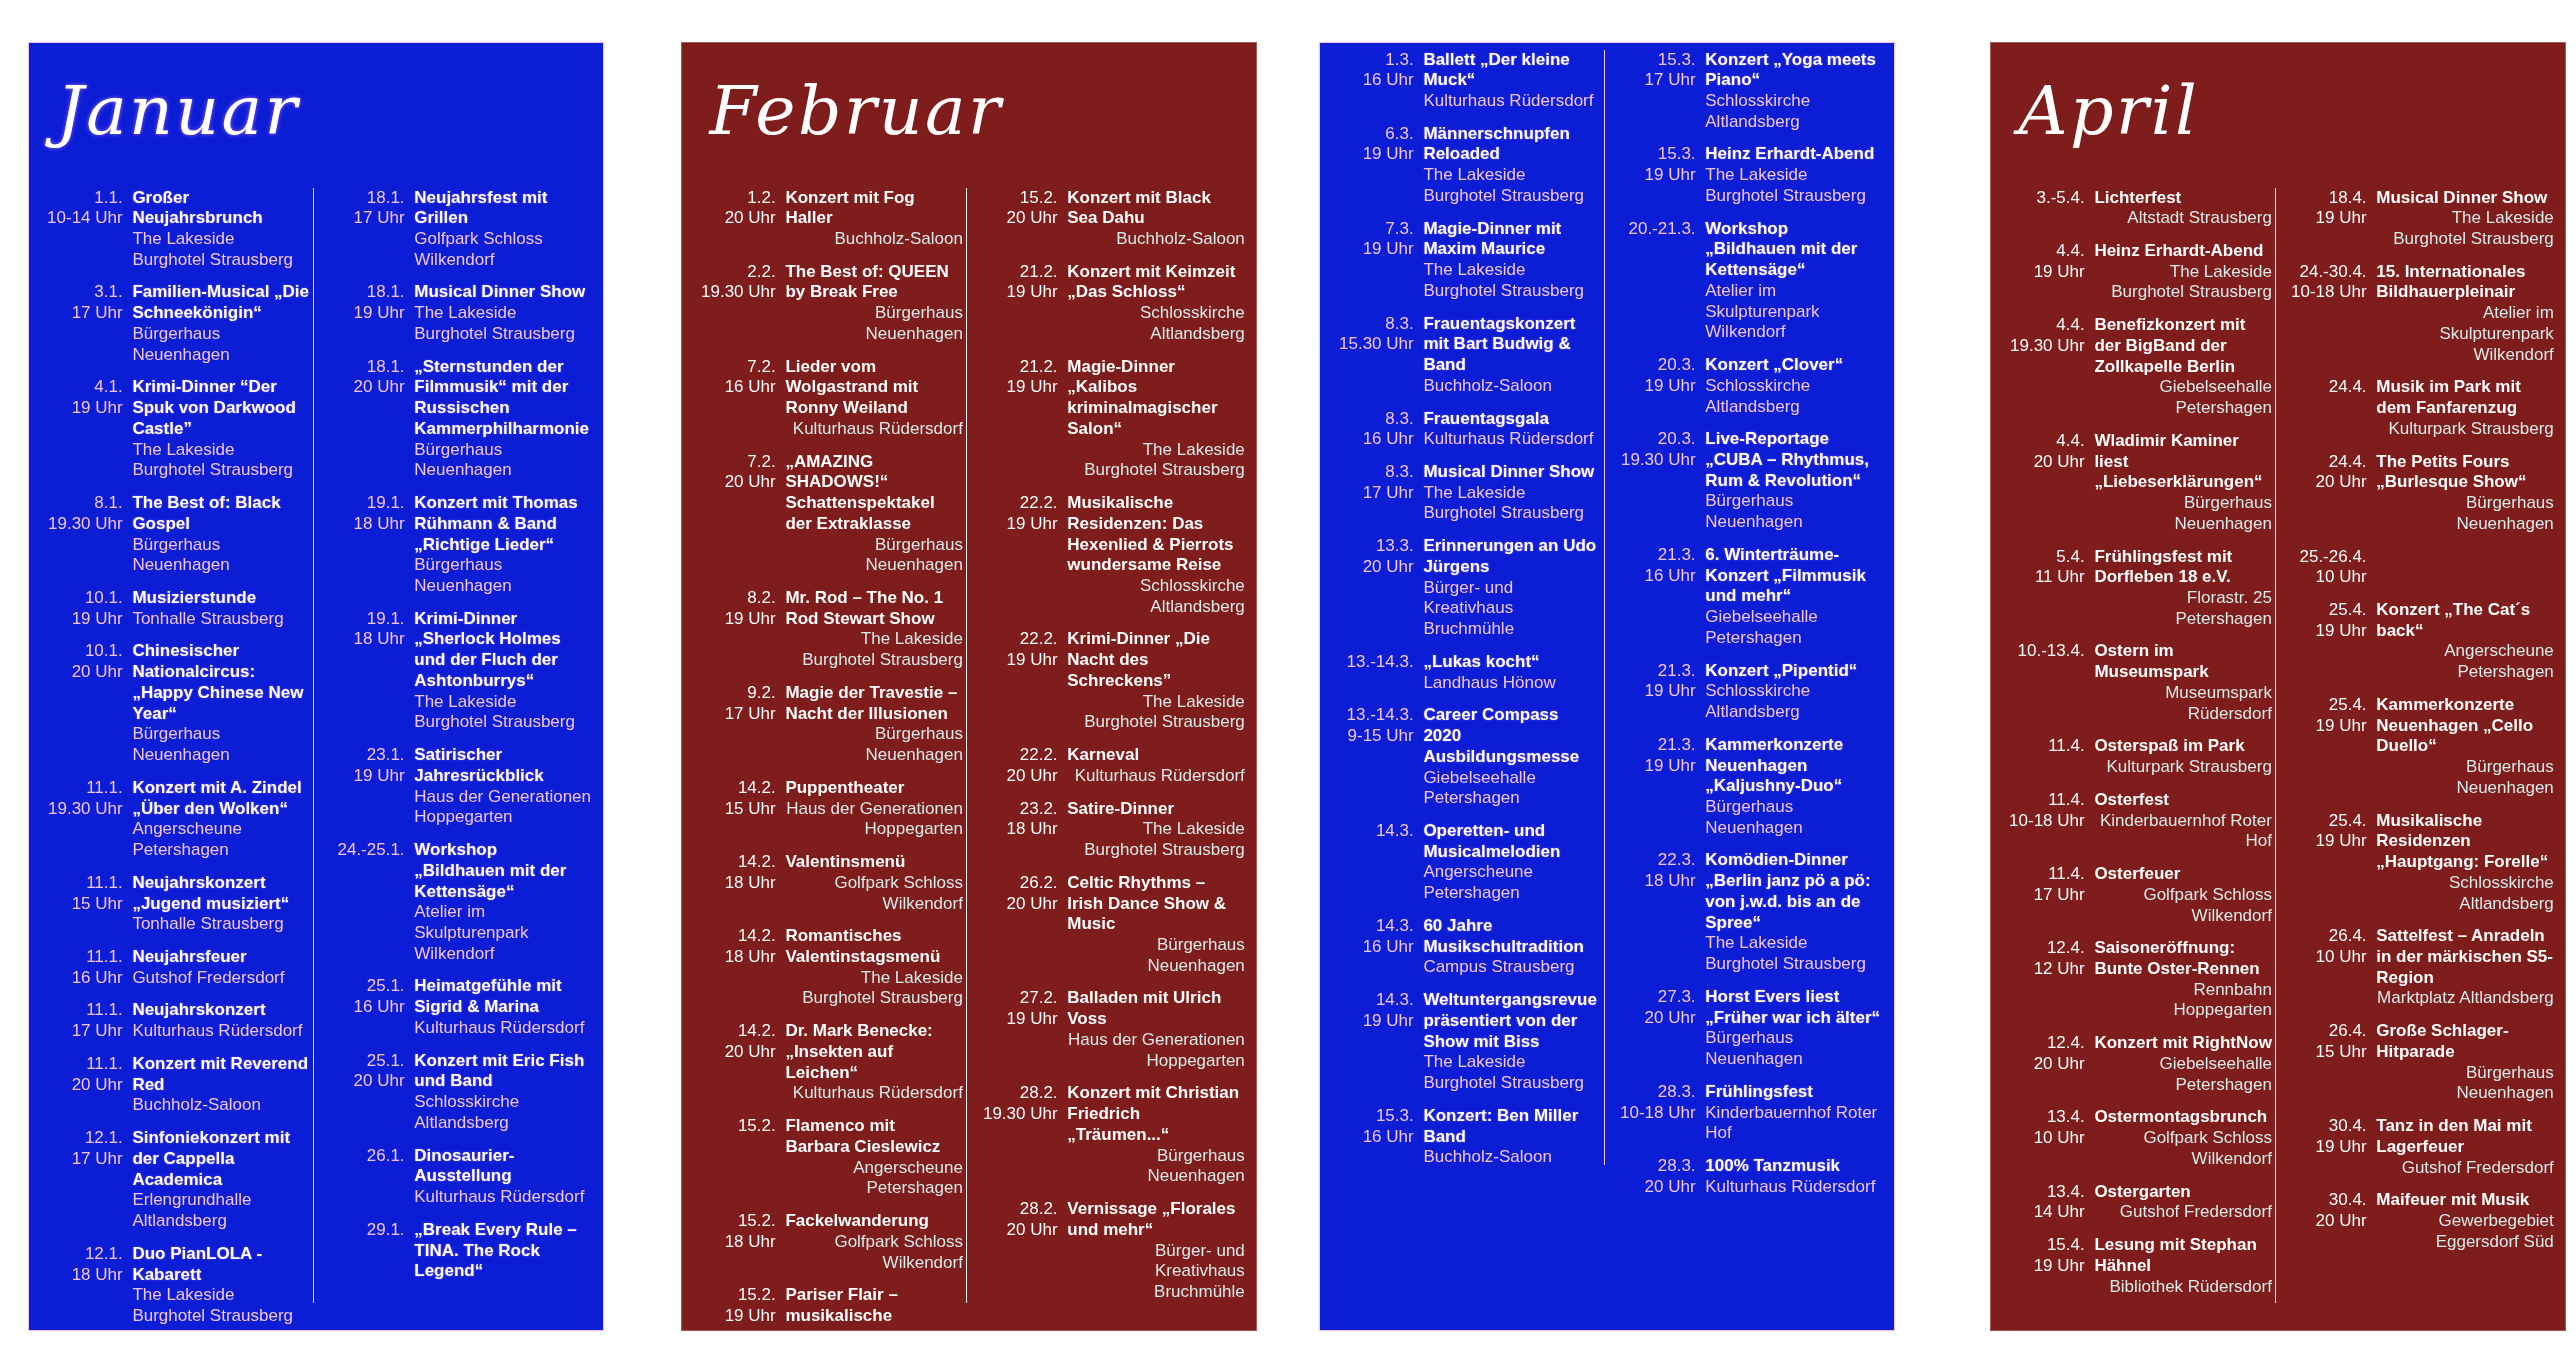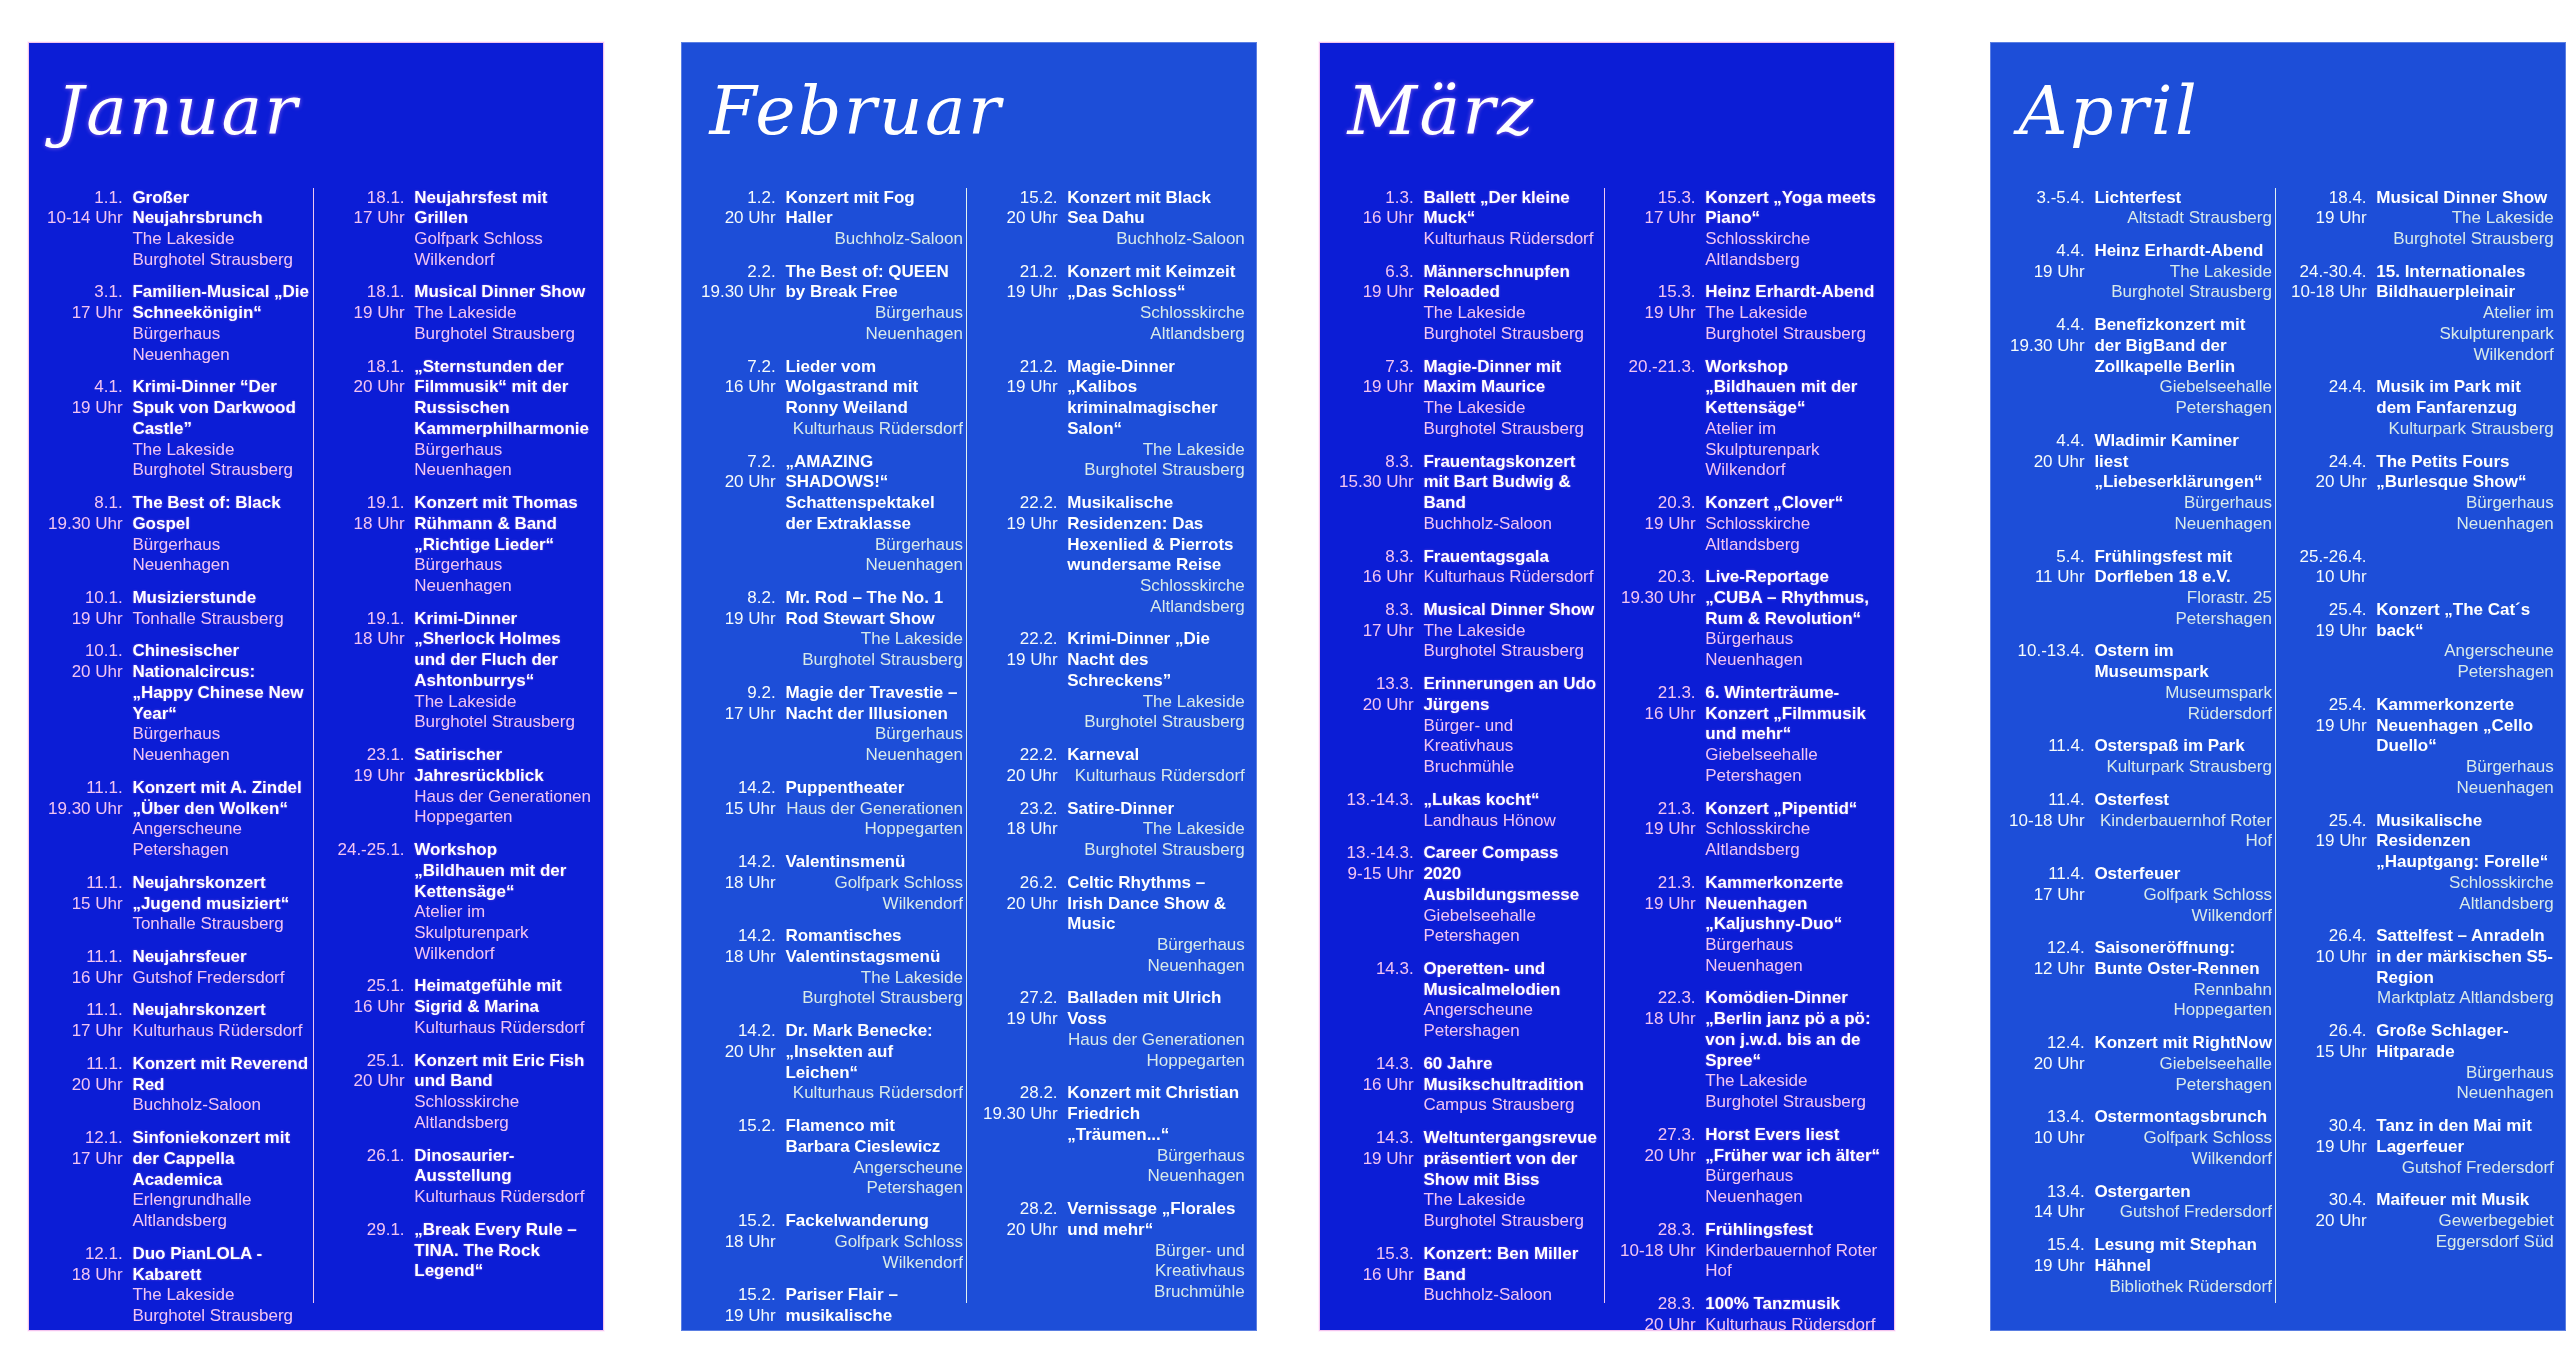--- a/index.html
+++ b/index.html
@@ -21,21 +21,21 @@
     height: 1289px;
     box-sizing: border-box;
     overflow: hidden;
   }
   .panel.blue {
     background: #0c1dd6;
     border: 1.6px solid #f3c4ee;
     box-shadow: 0 0 0 0.8px rgba(255,200,250,0.35);
   }
   .panel.teal {
-    background: #1d4ed8;
+    background: #7f1d1d;
     border: 1.6px solid rgba(255,255,255,0.28);
   }
   .panel-jan { left: 28px; }
   .panel-feb { left: 681px; }
   .panel-mar { left: 1319px; }
   .panel-apr { left: 1990px; }
 
   .month-title {
     box-sizing: border-box;
     height: 138px;
@@ -595,21 +595,20 @@
     <div class="what">
       <div class="ev-title">Vernissage „Florales und mehr“</div>
       <div class="ev-loc">Bürger- und Kreativhaus Bruchmühle</div>
     </div>
   </div>
         </div>
     </div>
   </div>
 
   <div class="panel panel-mar blue">
-    <div class="month-title">März</div>
     <div class="columns">
       <div class="col col-left">
           <div class="event">
     <div class="when">
       <div class="ev-date">1.3.</div>
       <div class="ev-time">16 Uhr</div>
     </div>
     <div class="what">
       <div class="ev-title">Ballett „Der kleine Muck“</div>
       <div class="ev-loc">Kulturhaus Rüdersdorf</div>

